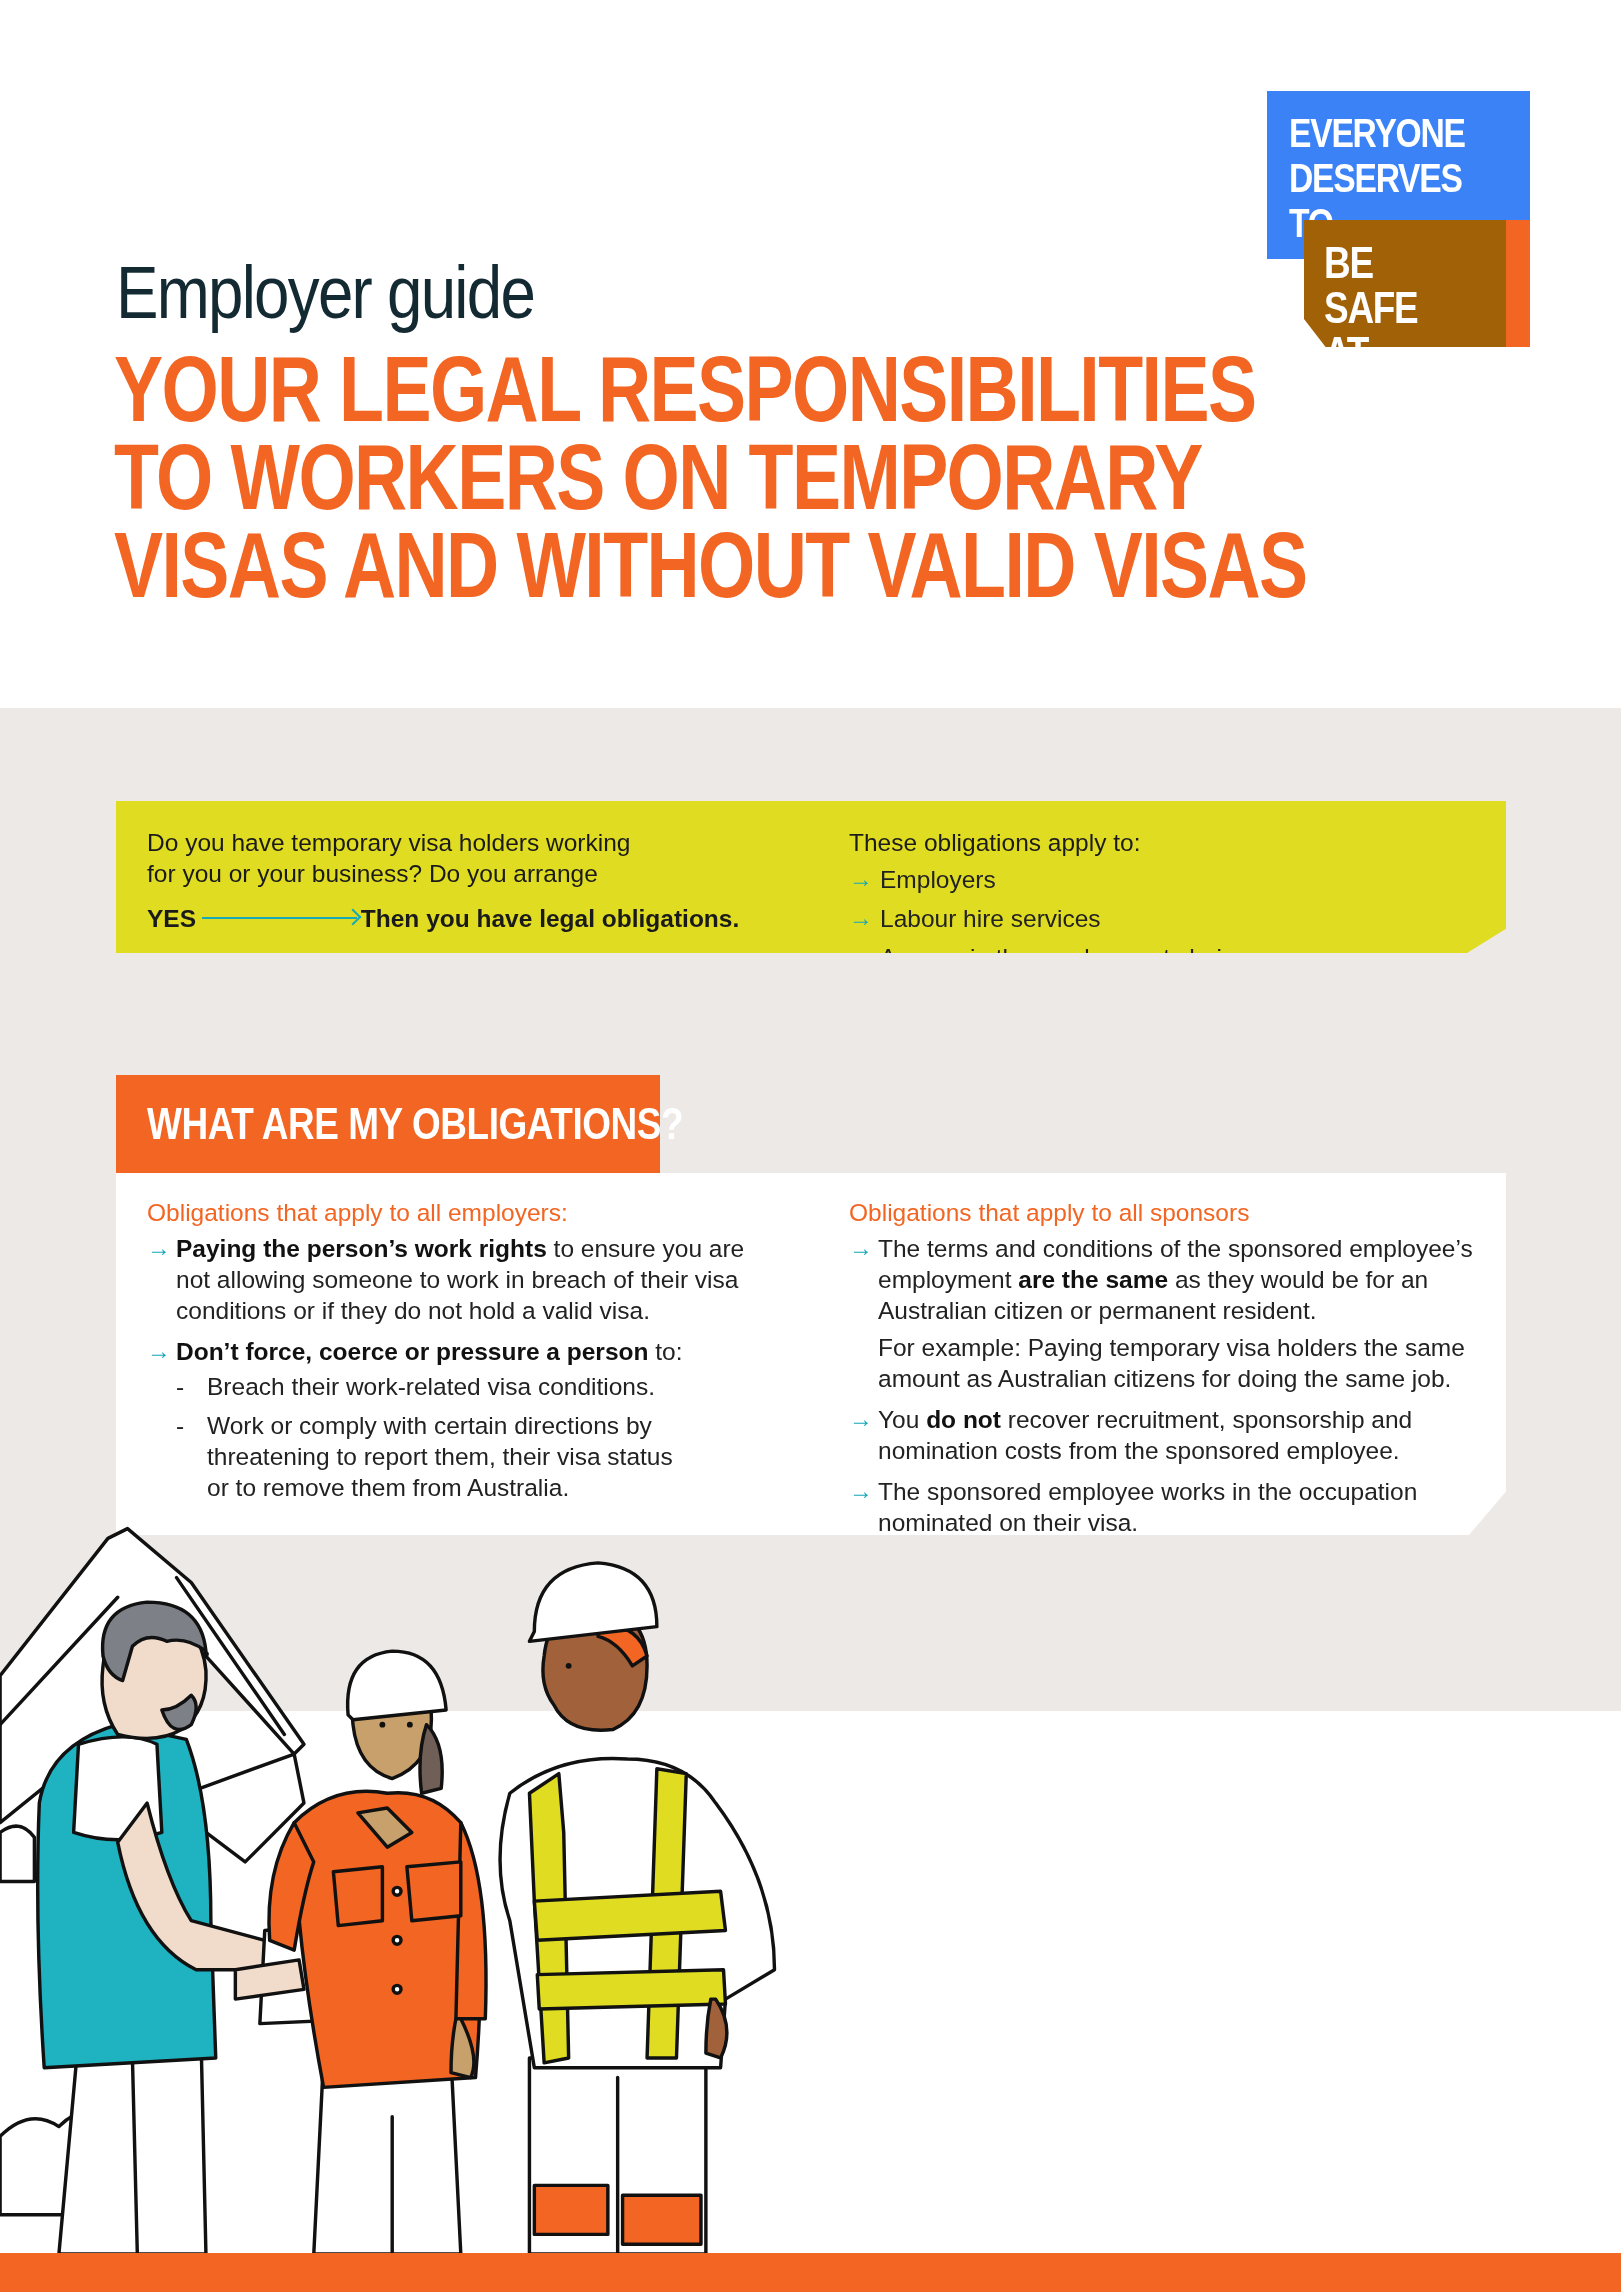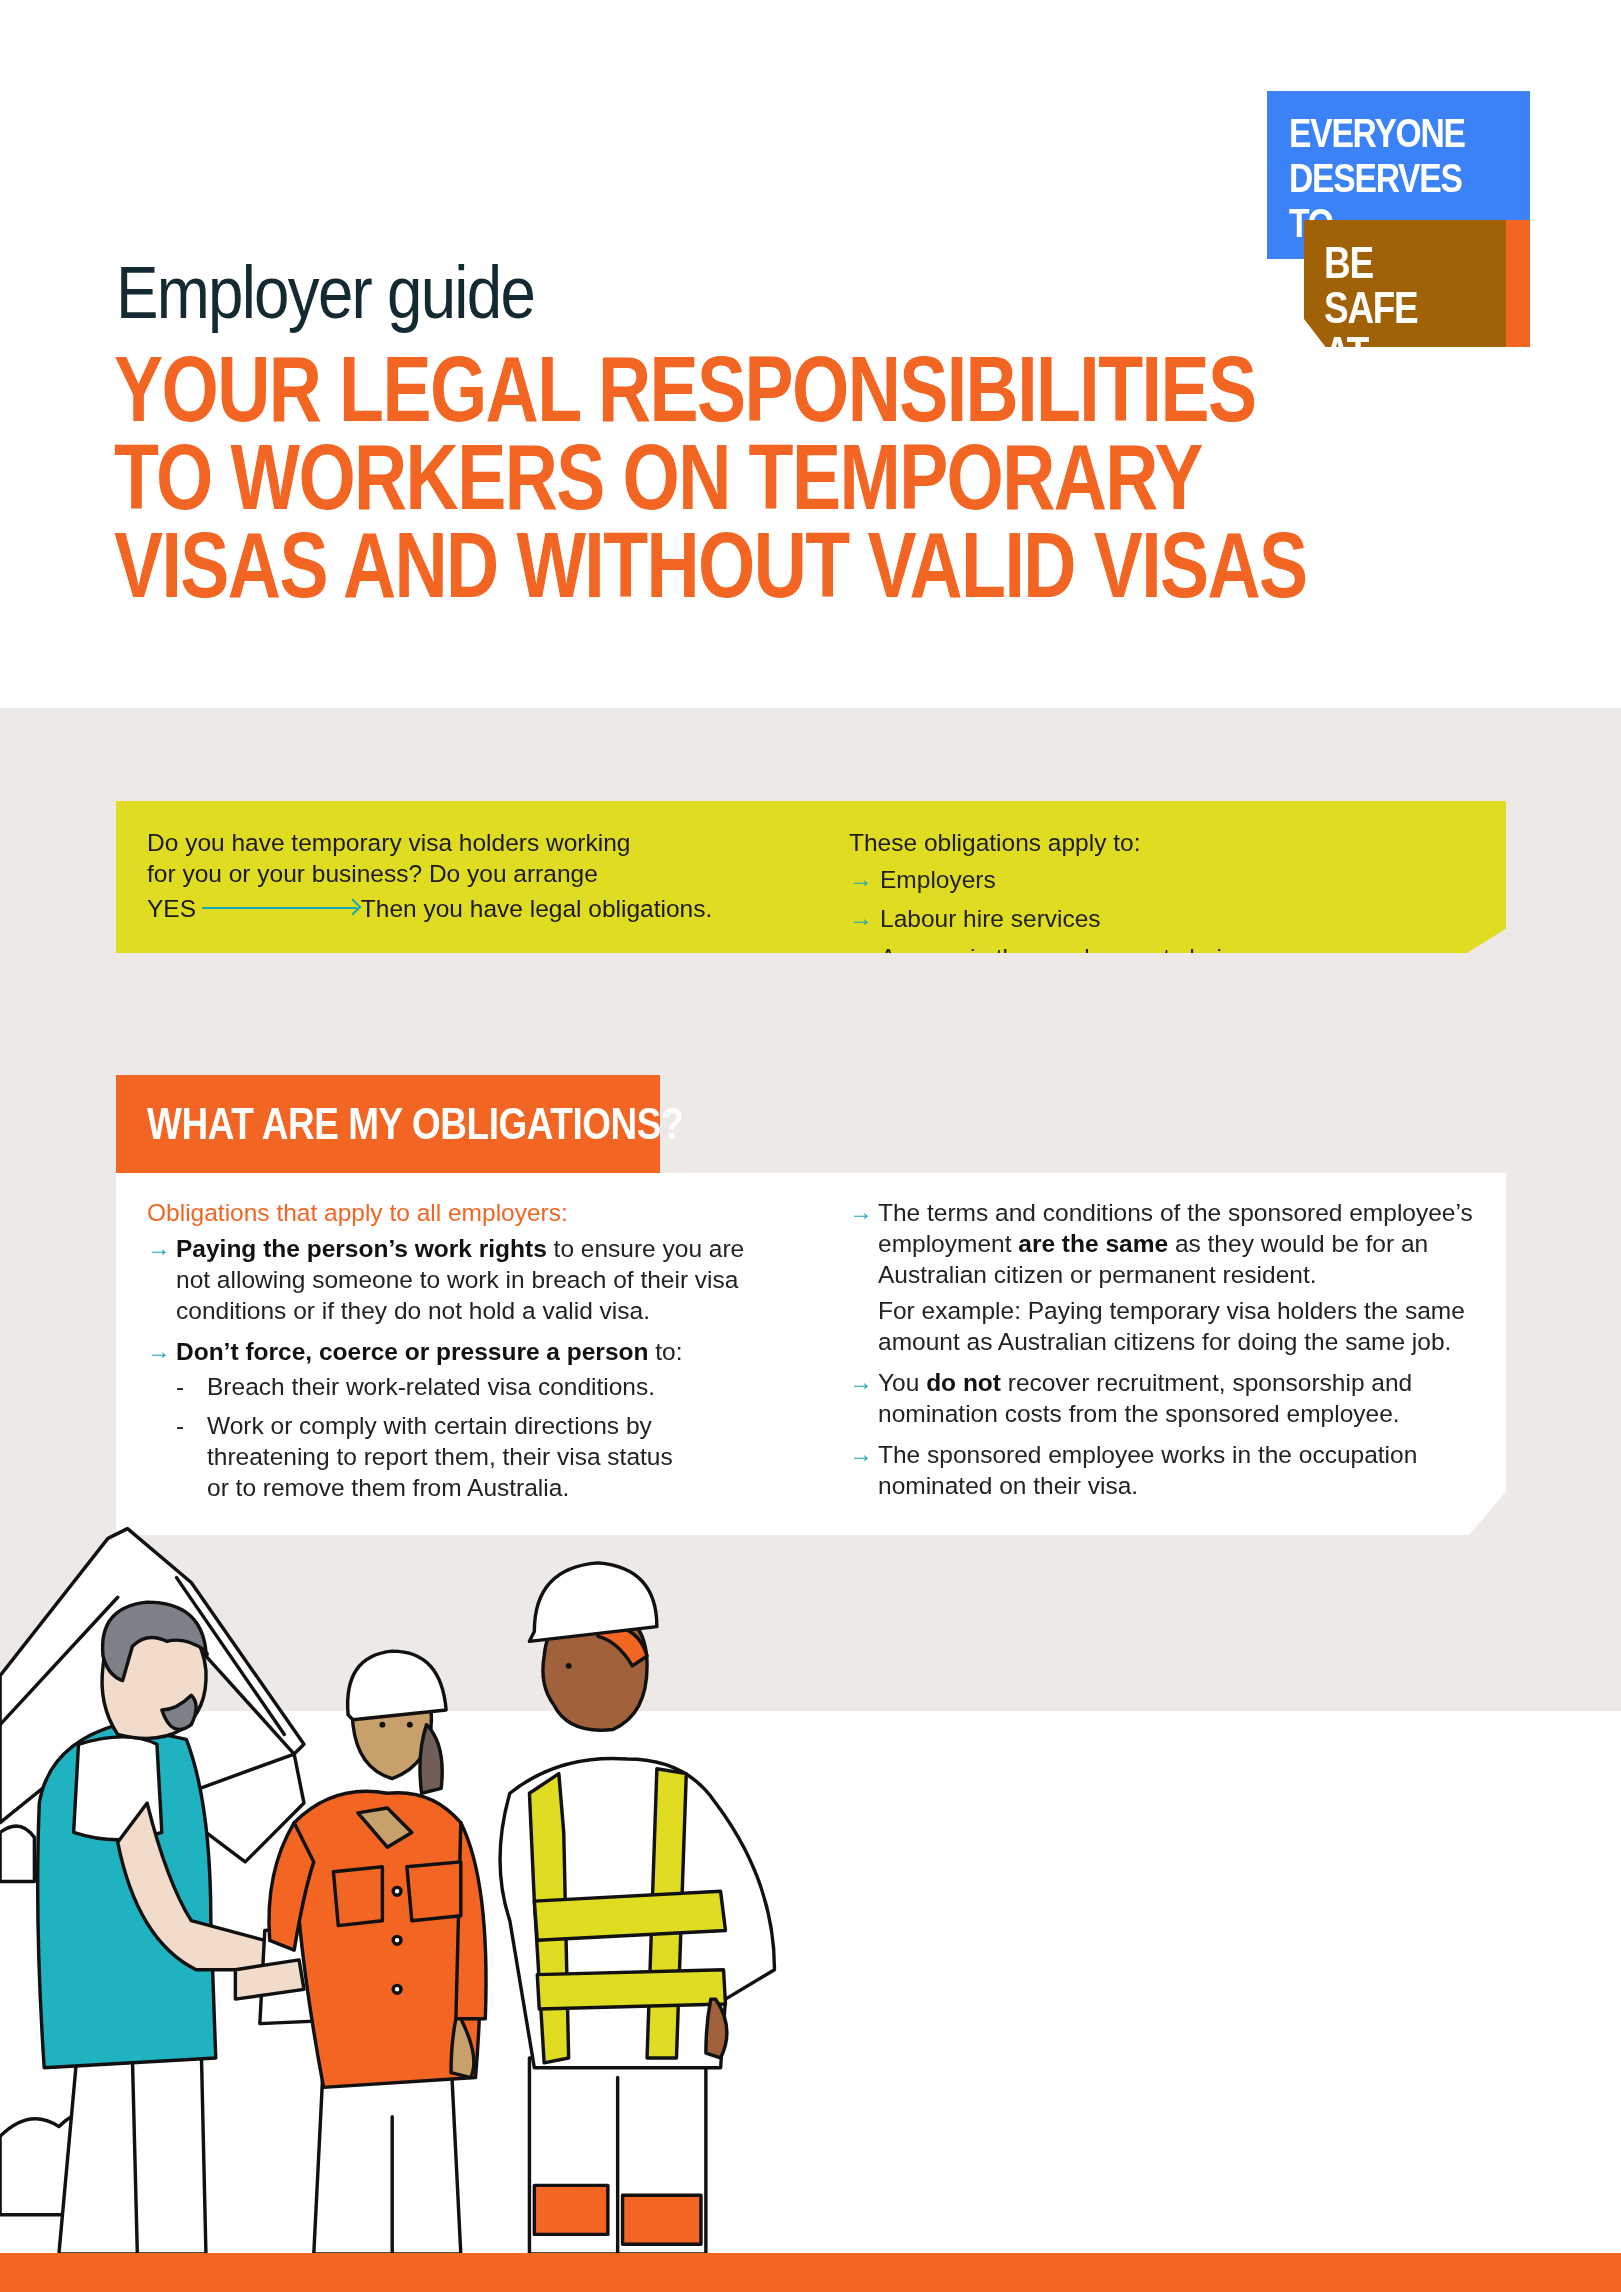--- a/index.html
+++ b/index.html
@@ -26,21 +26,21 @@
   .headline div { white-space: nowrap; }
 
   
   .grey-band { position: absolute; left: 0; top: 708px; width: 1621px; height: 1003px; background: #ede9e6; }
 
   
   .yellow-box { position: absolute; left: 116px; top: 801px; width: 1390px; height: 152px; background: #e0dc22;
     clip-path: polygon(0 0, 100% 0, 100% 84%, calc(100% - 39px) 100%, 0 100%); }
   .yb-left { position: absolute; left: 31px; top: 25.5px; width: 627px; font-size: 24.5px; line-height: 31px; color: #1a1a1a; }
   .yb-question { font-weight: 400; }
-  .yb-yes-row { margin-top: 4px; display: flex; align-items: center; font-weight: 400; color: #1a1a1a; text-align: center; }
+  .yb-yes-row { margin-top: 14px; display: flex; align-items: center; font-weight: 700; color: #1a1a1a; text-align: center; }
   .yb-arrow-line { display: inline-block; width: 155px; height: 2.9px; background: #17a9b8; margin: 0 3.9px 0 5.9px; position: relative; }
   .yb-arrow-line::after { content: ""; position: absolute; right: -2px; top: -5.9px; width: 9.8px; height: 9.8px;
     border-right: 2.9px solid #17a9b8; border-top: 2.9px solid #17a9b8; transform: rotate(45deg); }
   .yb-right { position: absolute; left: 733px; top: 25.5px; font-size: 24.5px; line-height: 39px; }
   .yb-right-title { line-height: 31px; margin-bottom: 2px; }
   .arrow-item { display: flex; align-items: flex-start; }
   .arrow-icon { color: #17a9b8; font-weight: 700; width: 31px; flex-shrink: 0; font-size: 23.5px; }
   .light { font-weight: 300; color: #222; }
 
   
@@ -143,20 +143,21 @@
       <span class="dash">-</span>
       <span>Breach their work-related visa conditions.</span>
     </div>
     <div class="sub-bullet light">
       <span class="dash">-</span>
       <span style="width:490px">Work or comply with certain directions by threatening to report them, their visa status or to remove them from Australia.</span>
     </div>
   </div>
 
   <div class="col col-right">
+    <div class="col-title">Obligations that apply to all sponsors</div>
     <div class="bullet" style="margin-bottom:0;">
       <span class="arrow-icon">→</span>
       <div class="bullet-body light" style="width:529px;">
         <span>The terms and conditions of the sponsored employee’s employment </span><b>are the same</b><span> as they would be for an Australian citizen or permanent resident.</span>
       </div>
     </div>
     <div class="para-note light">For example: Paying temporary visa holders the same amount as Australian citizens for doing the same job.</div>
     <div class="bullet">
       <span class="arrow-icon">→</span>
       <div class="bullet-body light">

